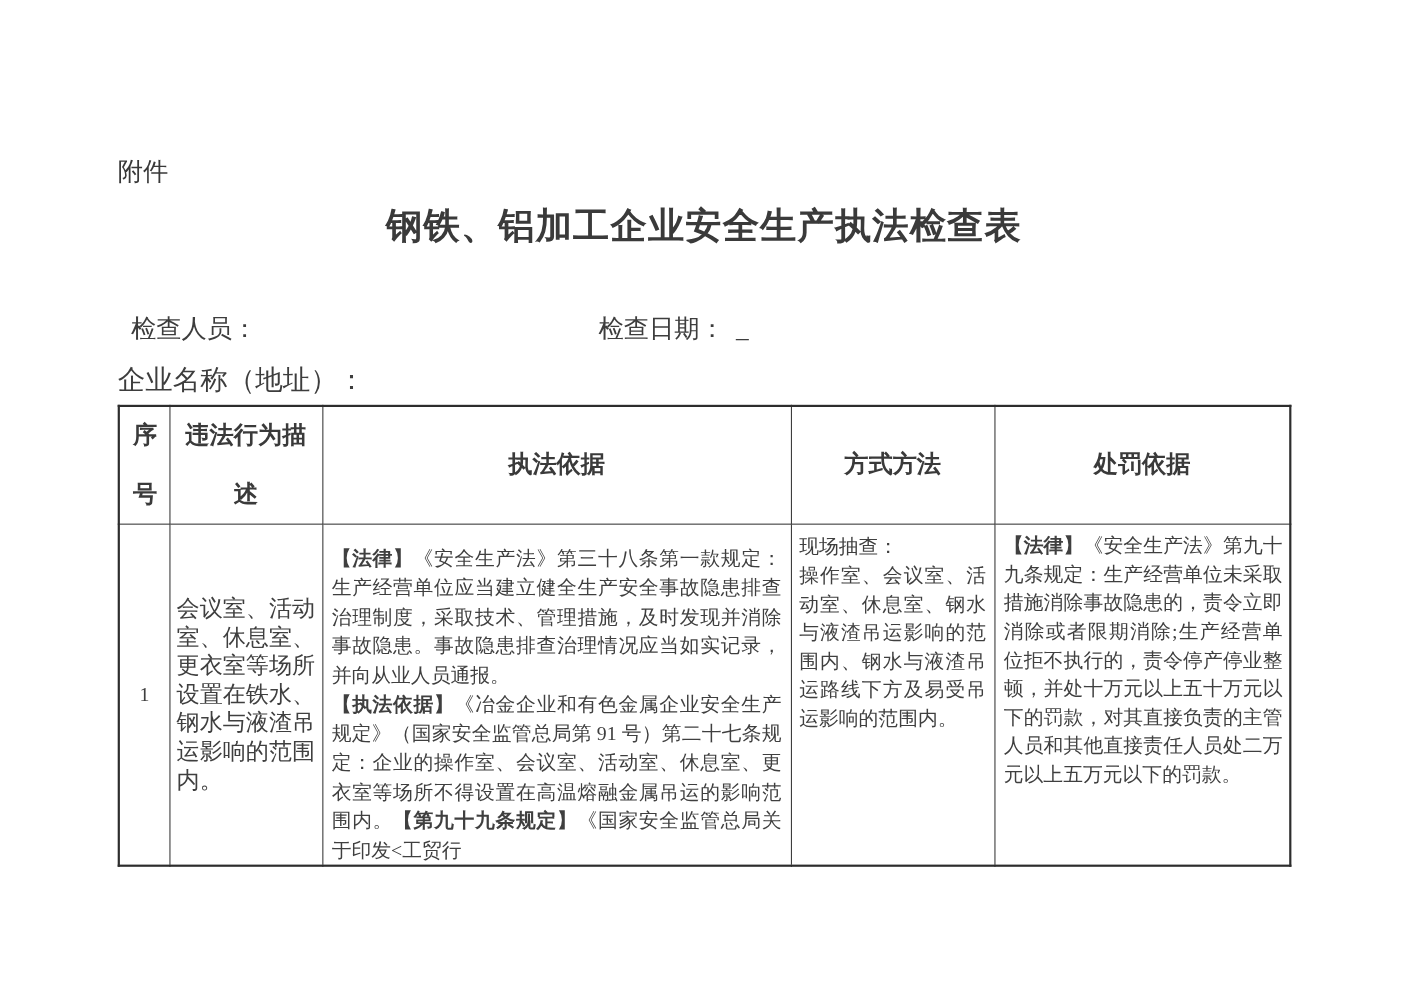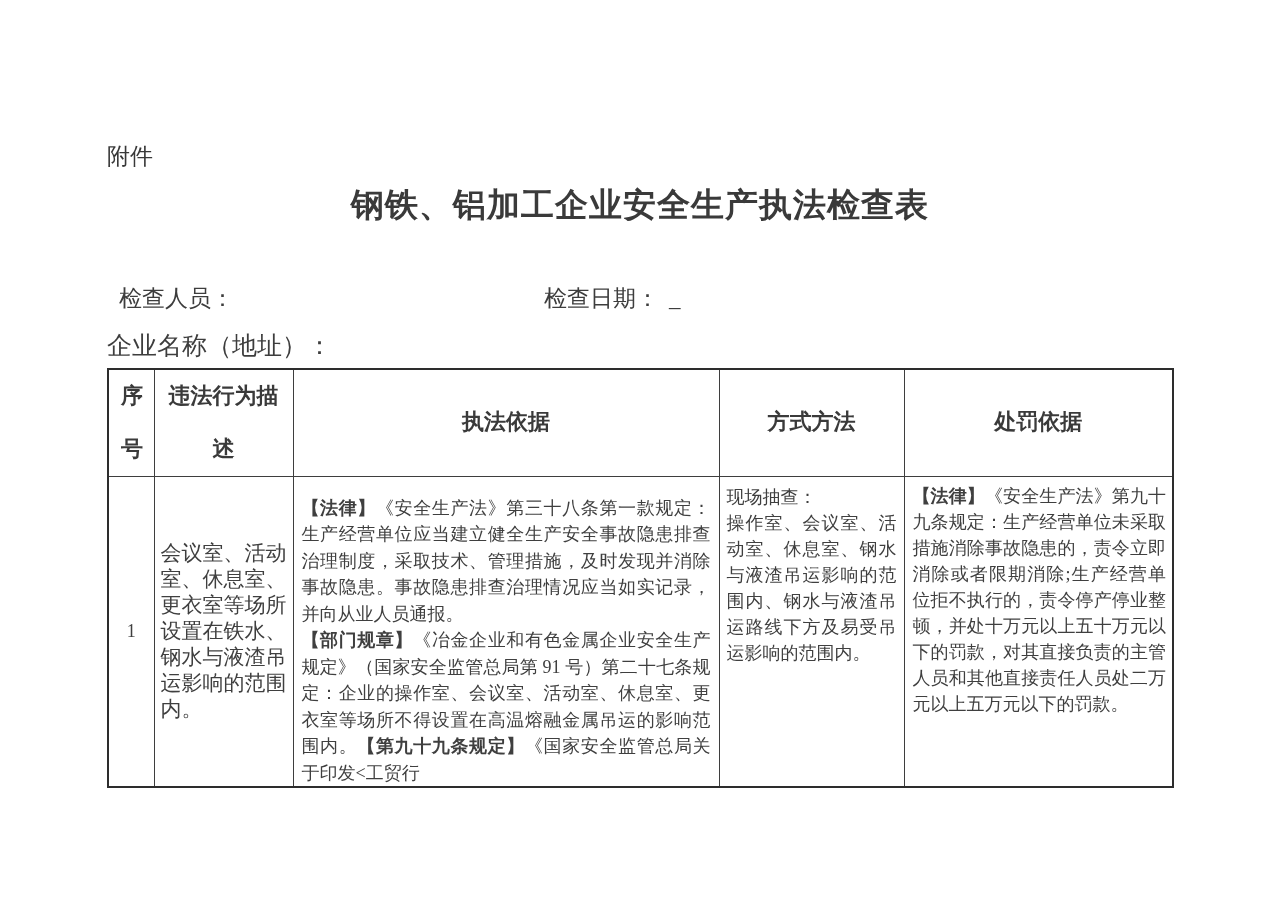--- a/index.html
+++ b/index.html
@@ -77,21 +77,21 @@
         <th>方式方法</th>
         <th>处罚依据</th>
       </tr>
     </thead>
     <tbody>
       <tr>
         <td class="c-index">1</td>
         <td class="c-violation">会议室、活动室、休息室、更衣室等场所设置在铁水、钢水与液渣吊运影响的范围内。</td>
         <td class="c-basis">
           <p><span class="b">【法律】</span><span>《安全生产法》第三十八条第一款规定：生产经营单位应当建立健全生产安全事故隐患排查治理制度，采取技术、管理措施，及时发现并消除事故隐患。事故隐患排查治理情况应当如实记录，并向从业人员通报。</span></p>
-          <p><span class="b">【部门规章】</span><span>《冶金企业和有色金属企业安全生产规定》（国家安全监管总局第 91 号）第二十七条规定：企业的操作室、会议室、活动室、休息室、更衣室等场所不得设置在高温熔融金属吊运的影响范围内。</span><span class="b">【第九十九条规定】</span><span>《国家安全监管总局关于印发&lt;工贸行</span></p>
+          <p><span class="b">【执法依据】</span><span>《冶金企业和有色金属企业安全生产规定》（国家安全监管总局第 91 号）第二十七条规定：企业的操作室、会议室、活动室、休息室、更衣室等场所不得设置在高温熔融金属吊运的影响范围内。</span><span class="b">【第九十九条规定】</span><span>《国家安全监管总局关于印发&lt;工贸行</span></p>
         </td>
         <td class="c-method">
           <p>现场抽查：</p>
           <p>操作室、会议室、活动室、休息室、钢水与液渣吊运影响的范围内、钢水与液渣吊运路线下方及易受吊运影响的范围内。</p>
         </td>
         <td class="c-penalty">
           <p><span class="b">【法律】</span><span>《安全生产法》第九十九条规定：生产经营单位未采取措施消除事故隐患的，责令立即消除或者限期消除;生产经营单位拒不执行的，责令停产停业整顿，并处十万元以上五十万元以下的罚款，对其直接负责的主管人员和其他直接责任人员处二万元以上五万元以下的罚款。</span></p>
         </td>
       </tr>
     </tbody>

